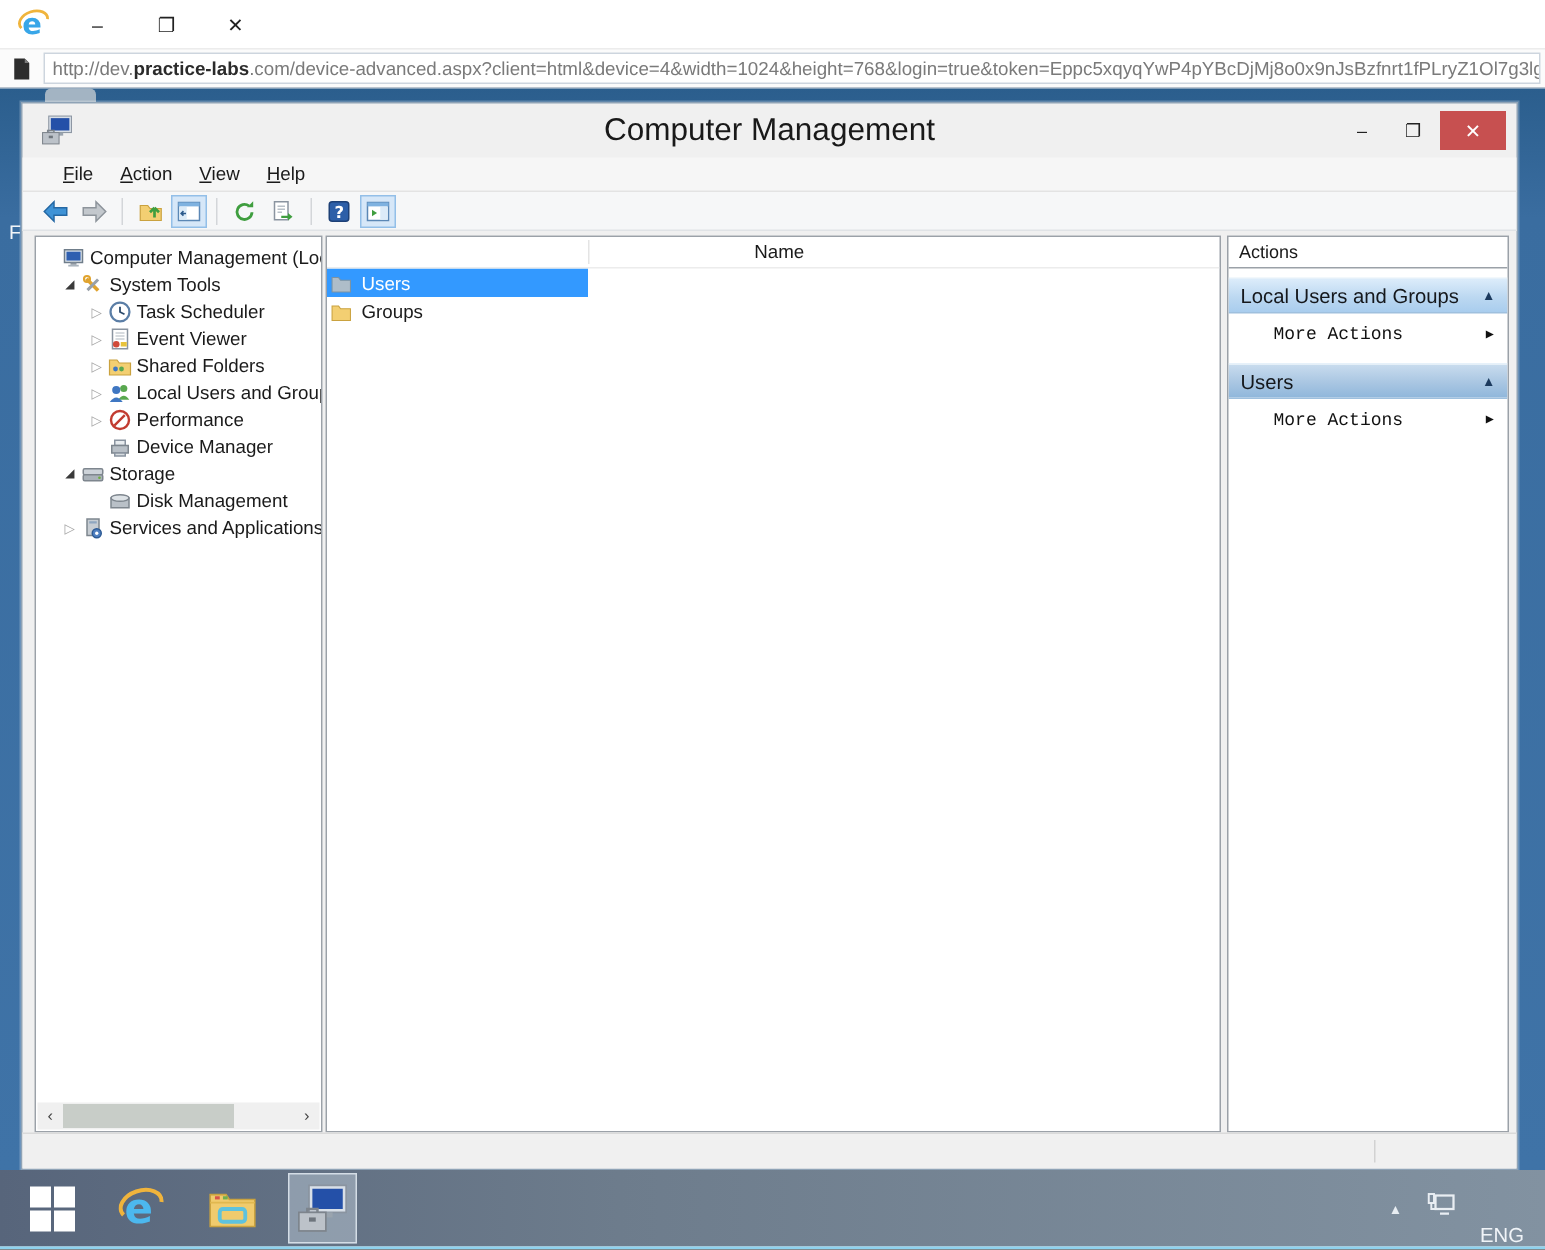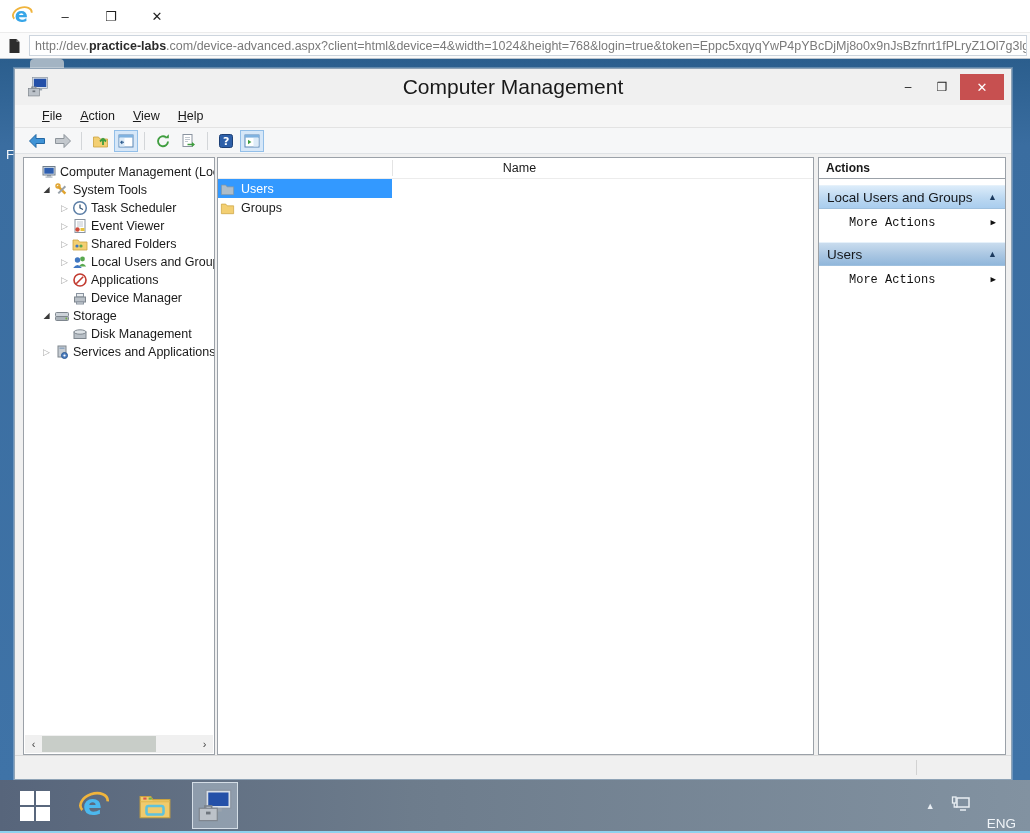--- a/index.html
+++ b/index.html
@@ -77,21 +77,21 @@
   .list-pane { flex:1; margin-right:4px; overflow:hidden; }
   .list-header { height:21px; display:flex; align-items:center; padding-left:8px; font-size:12.5px;
                  color:#1a1a1a; border-bottom:1px solid #ececec; position:relative;justify-content:center; }
   .col-divider { position:absolute; left:174px; top:2px; bottom:2px; width:1px; background:#e4e4e4; }
   .lrow { height:19px; display:flex; align-items:center; font-size:12.5px; width:174px; padding-left:2px; }
   .lrow .licon { width:18px; height:15px; display:flex; align-items:center; margin-right:3px; }
   .lrow.selected { background:#3399ff; color:#fff; }
 
   
   .actions-pane { width:188px; flex:0 0 auto; overflow:hidden; }
-  .actions-title { height:21px; line-height:21px; font-weight:bold; font-size:12px; padding-left:7px;
+  .actions-title { height:21px; line-height:21px; font-weight:normal; font-size:12px; padding-left:7px;
                    border-bottom:1px solid #9ba1a8; }
   .asec-header { height:24px; margin-top:6px; display:flex; align-items:center; padding:0 8px;
                  font-size:13.5px; color:#15181c;
                  background:linear-gradient(180deg,#dcecfa 0%, #bcd8f1 55%, #a9cdee 100%);
                  border-top:1px solid #e6f1fa; border-bottom:1px solid #9fc0de; }
   .asec-header.selected { background:linear-gradient(180deg,#c9dcee 0%, #a9c6e2 55%, #90b7db 100%); }
   .asec-collapse { margin-left:auto; font-size:9px; color:#1c3a5e; }
   .more-row { height:27px; display:flex; align-items:center; padding:0 9px 0 30px; font-size:12px; color:#111;font-family:Liberation Mono, monospace; }
   .more-arrow { margin-left:auto; font-size:9px; color:#111; }
 
@@ -308,21 +308,21 @@
             <span class="tlabel">Local Users and Groups</span>
           </div>
           <div class="trow ind2">
             <span class="exp closed">▷</span>
             <span class="ticon">
               <svg width="16" height="16" viewBox="0 0 16 16">
                 <circle cx="8" cy="8" r="6" fill="#fff" stroke="#c23b30" stroke-width="1.6"></circle>
                 <path d="M4.2 11.8 L11.2 4.8" stroke="#c23b30" stroke-width="1.6"></path>
               </svg>
             </span>
-            <span class="tlabel">Applications</span>
+            <span class="tlabel">Performance</span>
           </div>
           <div class="trow ind2">
             <span class="exp"></span>
             <span class="ticon">
               <svg width="16" height="16" viewBox="0 0 16 16">
                 <rect x="4.5" y="3.5" width="7" height="3.5" fill="#e8ecef" stroke="#8a94a0"></rect>
                 <rect x="2.5" y="7" width="11" height="5" fill="#b9c0c7" stroke="#7e868e"></rect>
                 <rect x="4.5" y="12" width="7" height="2" fill="#d7dce0" stroke="#8a94a0"></rect>
               </svg>
             </span>

